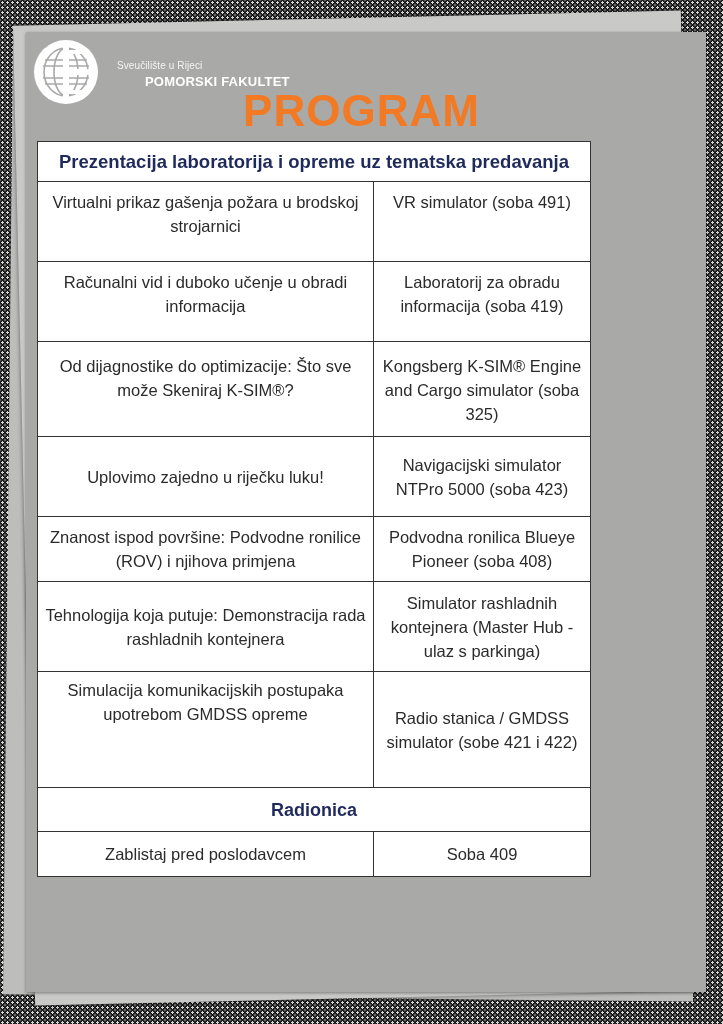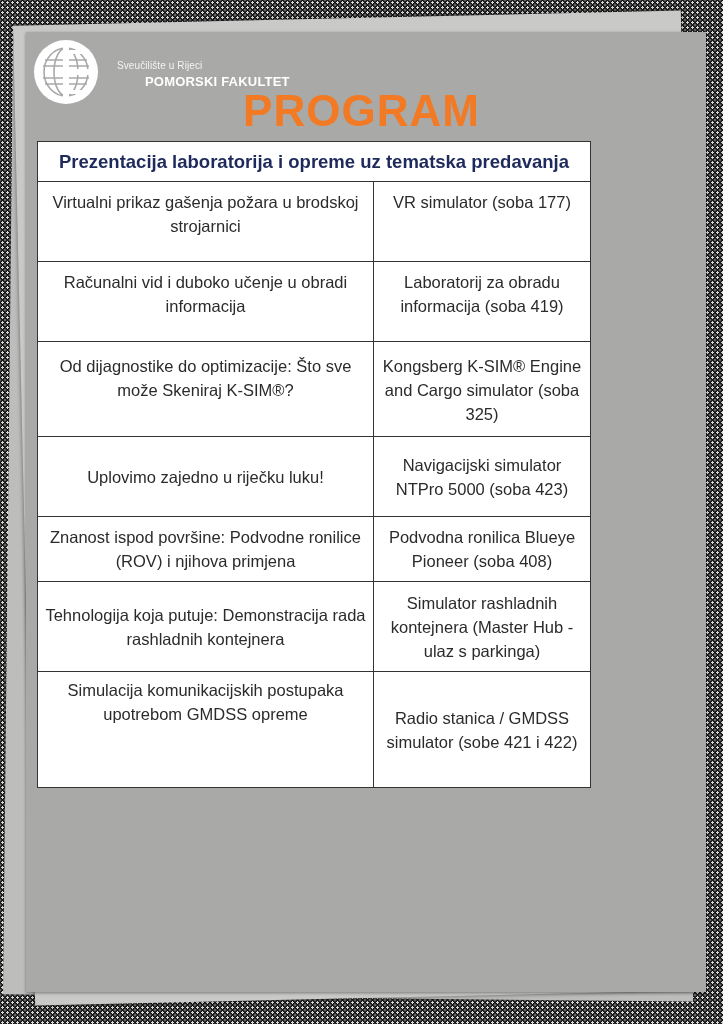--- a/index.html
+++ b/index.html
@@ -100,21 +100,21 @@
   <colgroup>
       <col class="col-left">
       <col>
     </colgroup>
   <tbody>
       <tr>
     <th colspan="2" class="title-cell">Prezentacija laboratorija i opreme uz tematska predavanja</th>
   </tr>
   <tr style="height:80px">
     <td class="cell-top">Virtualni prikaz gašenja požara u brodskoj strojarnici</td>
-    <td class="cell-top">VR simulator (soba 177)</td>
+    <td class="cell-top">VR simulator (soba 491)</td>
   </tr>
   <tr style="height:80px">
     <td class="cell-top">Računalni vid i duboko učenje u obradi informacija</td>
     <td class="cell-top">Laboratorij za obradu informacija (soba 419)</td>
   </tr>
   <tr style="height:95px">
     <td class="cell-top" style="padding-top:12px !important">Od dijagnostike do optimizacije: Što sve može Skeniraj K-SIM®?</td>
     <td class="cell-top" style="padding-top:12px !important">Kongsberg K-SIM® Engine and Cargo simulator (soba 325)</td>
   </tr>
   <tr style="height:80px">
@@ -126,14 +126,21 @@
     <td>Podvodna ronilica Blueye Pioneer (soba 408)</td>
   </tr>
   <tr style="height:90px">
     <td>Tehnologija koja putuje: Demonstracija rada rashladnih kontejnera</td>
     <td>Simulator rashladnih kontejnera (Master Hub - ulaz s parkinga)</td>
   </tr>
   <tr style="height:116px">
     <td class="cell-top" style="padding-top:6px !important">Simulacija komunikacijskih postupaka upotrebom GMDSS opreme</td>
     <td>Radio stanica / GMDSS simulator (sobe 421 i 422)</td>
   </tr>
+  <tr>
+    <th colspan="2" class="section-cell">Radionica</th>
+  </tr>
+  <tr style="height:45px">
+    <td>Zablistaj pred poslodavcem</td>
+    <td>Soba 409</td>
+  </tr>
 </tbody>
   </table>
 
 </body></html>

